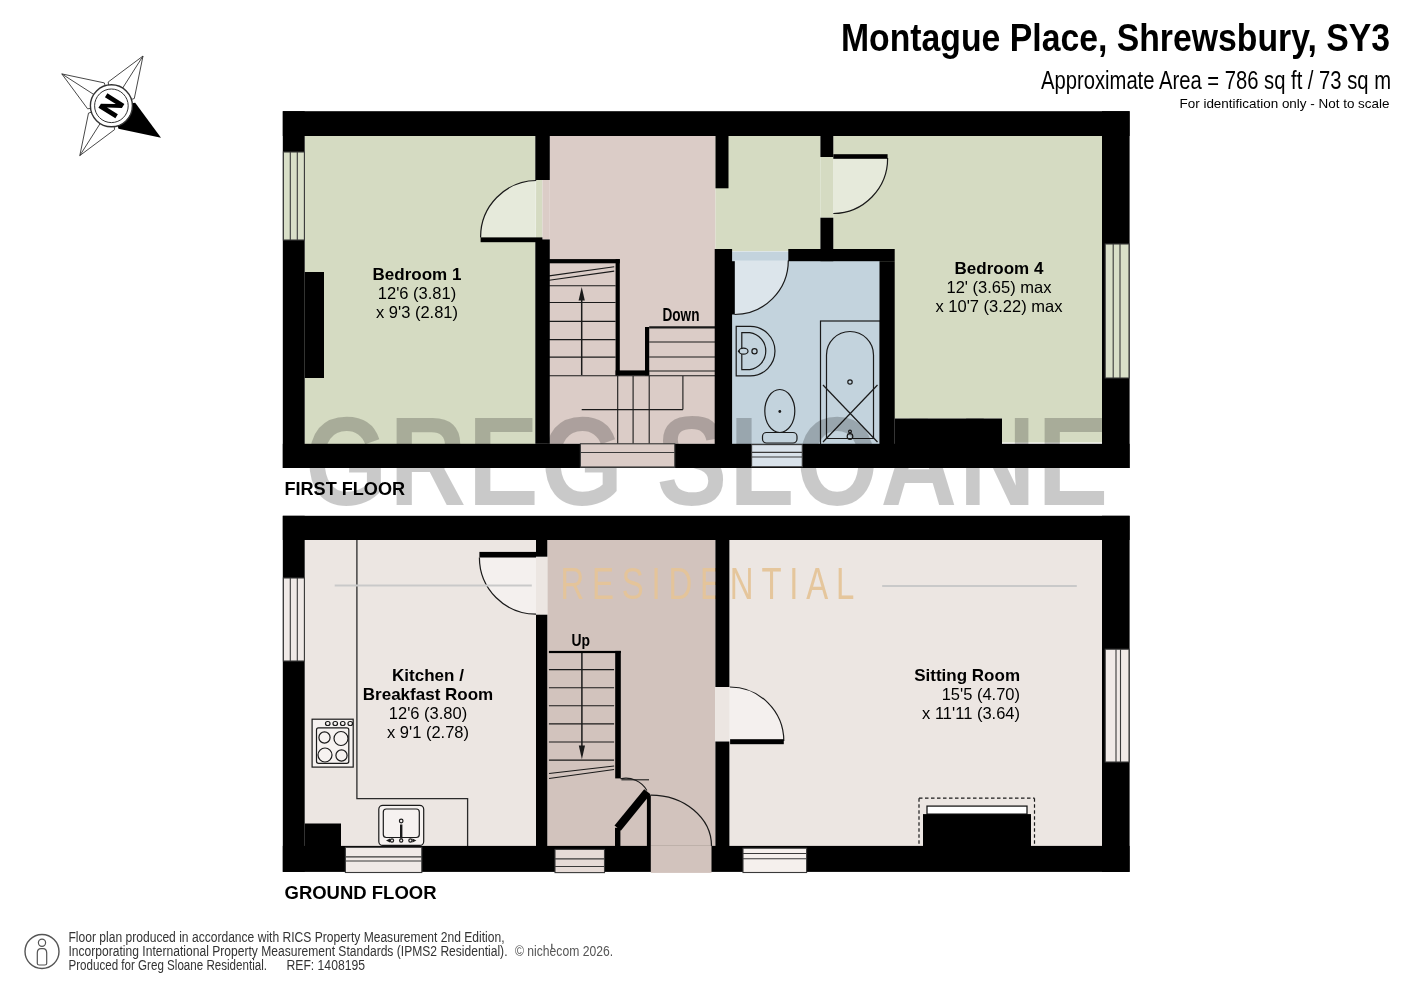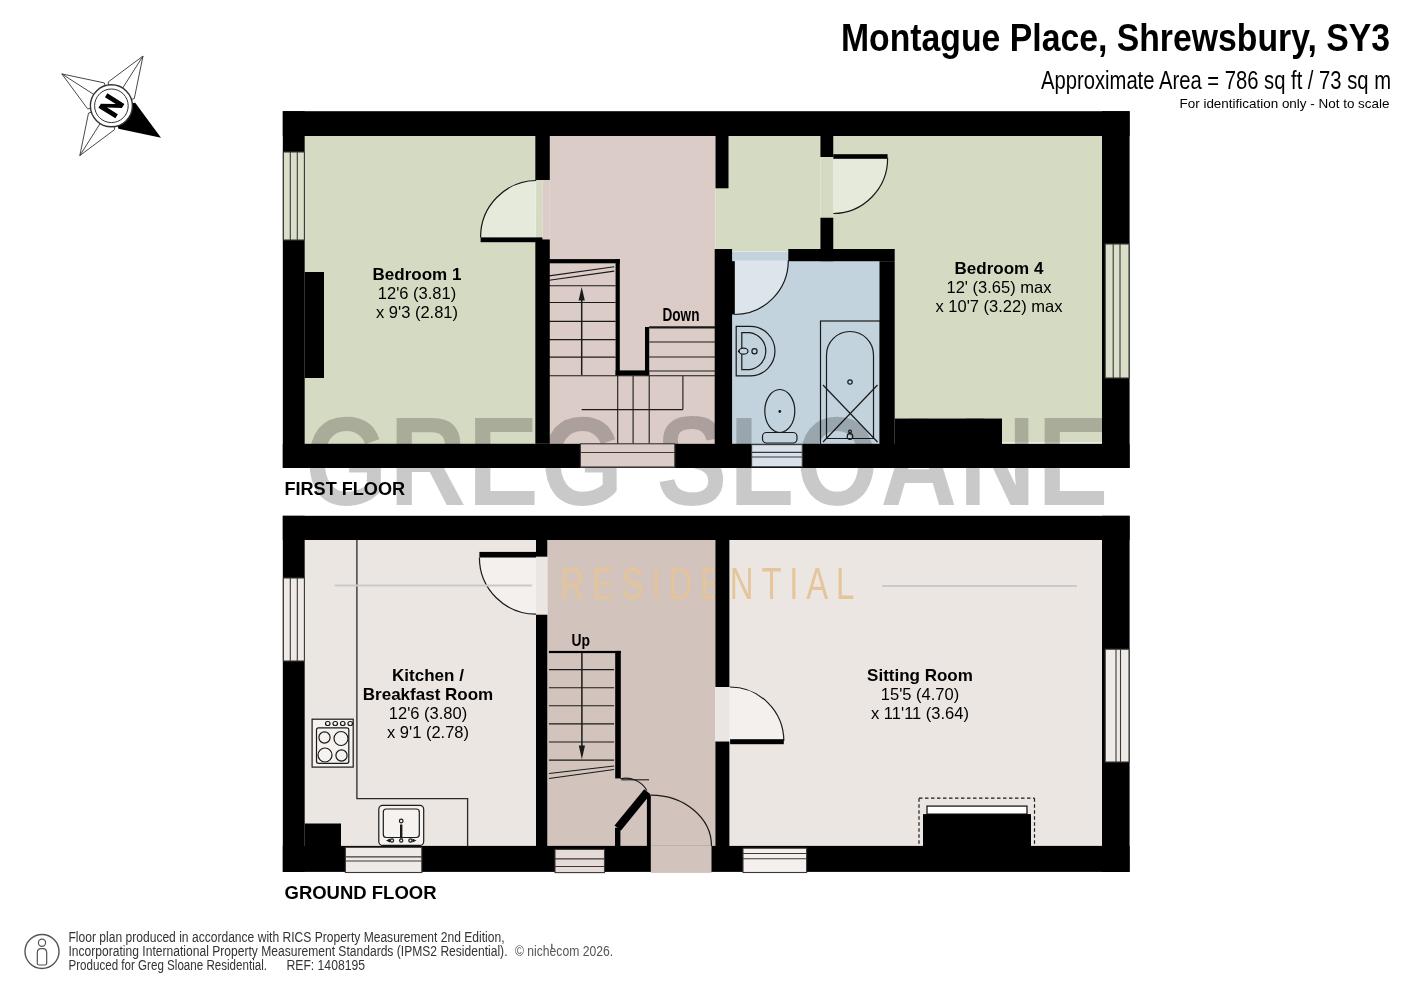--- a/index.html
+++ b/index.html
@@ -350,15 +350,15 @@
 <text x="68.5" y="969.5" font-size="14" fill="#333" textLength="198.5" lengthAdjust="spacingAndGlyphs">Produced for Greg Sloane Residential.</text>
 <text x="286.5" y="969.5" font-size="14" fill="#333" textLength="78.5" lengthAdjust="spacingAndGlyphs">REF: 1408195</text>
 </svg>
 
 <div class="lbl" style="left:317px;top:264.5px;width:200px;"><b>Bedroom 1</b><br>12'6 (3.81)<br>x 9'3 (2.81)</div>
 
 <div class="lbl" style="left:899px;top:259.3px;width:200px;"><b>Bedroom 4</b><br>12' (3.65) max<br>x 10'7 (3.22) max</div>
 
 <div class="lbl" style="left:328px;top:658px;width:200px;margin-top:8px;"><b>Kitchen /<br>Breakfast Room</b><br>12'6 (3.80)<br>x 9'1 (2.78)</div>
 
-<div class="lbl" style="left:820px;top:665.5px;width:200px;"><b>Sitting Room</b><br>15'5 (4.70)<br>x 11'11 (3.64)</div>
+<div class="lbl" style="left:820px;top:665.5px;width:200px;text-align:right;"><b>Sitting Room</b><br>15'5 (4.70)<br>x 11'11 (3.64)</div>
 
 </div>
 
 </body></html>

